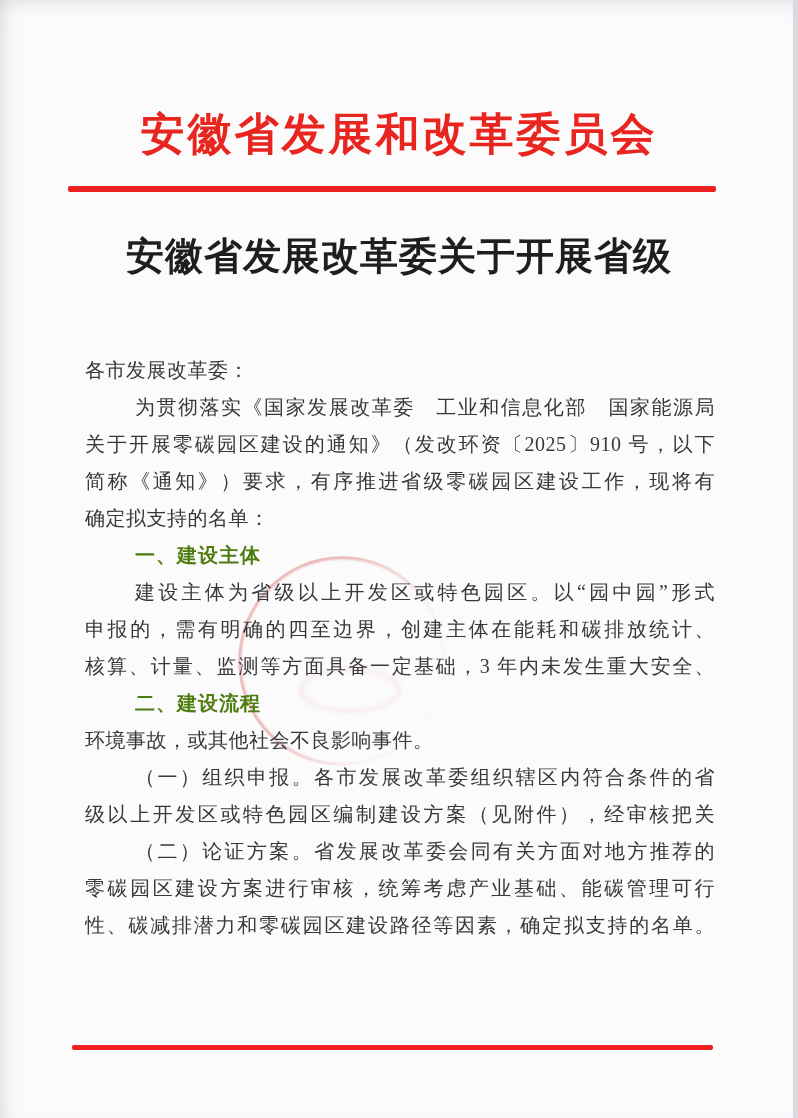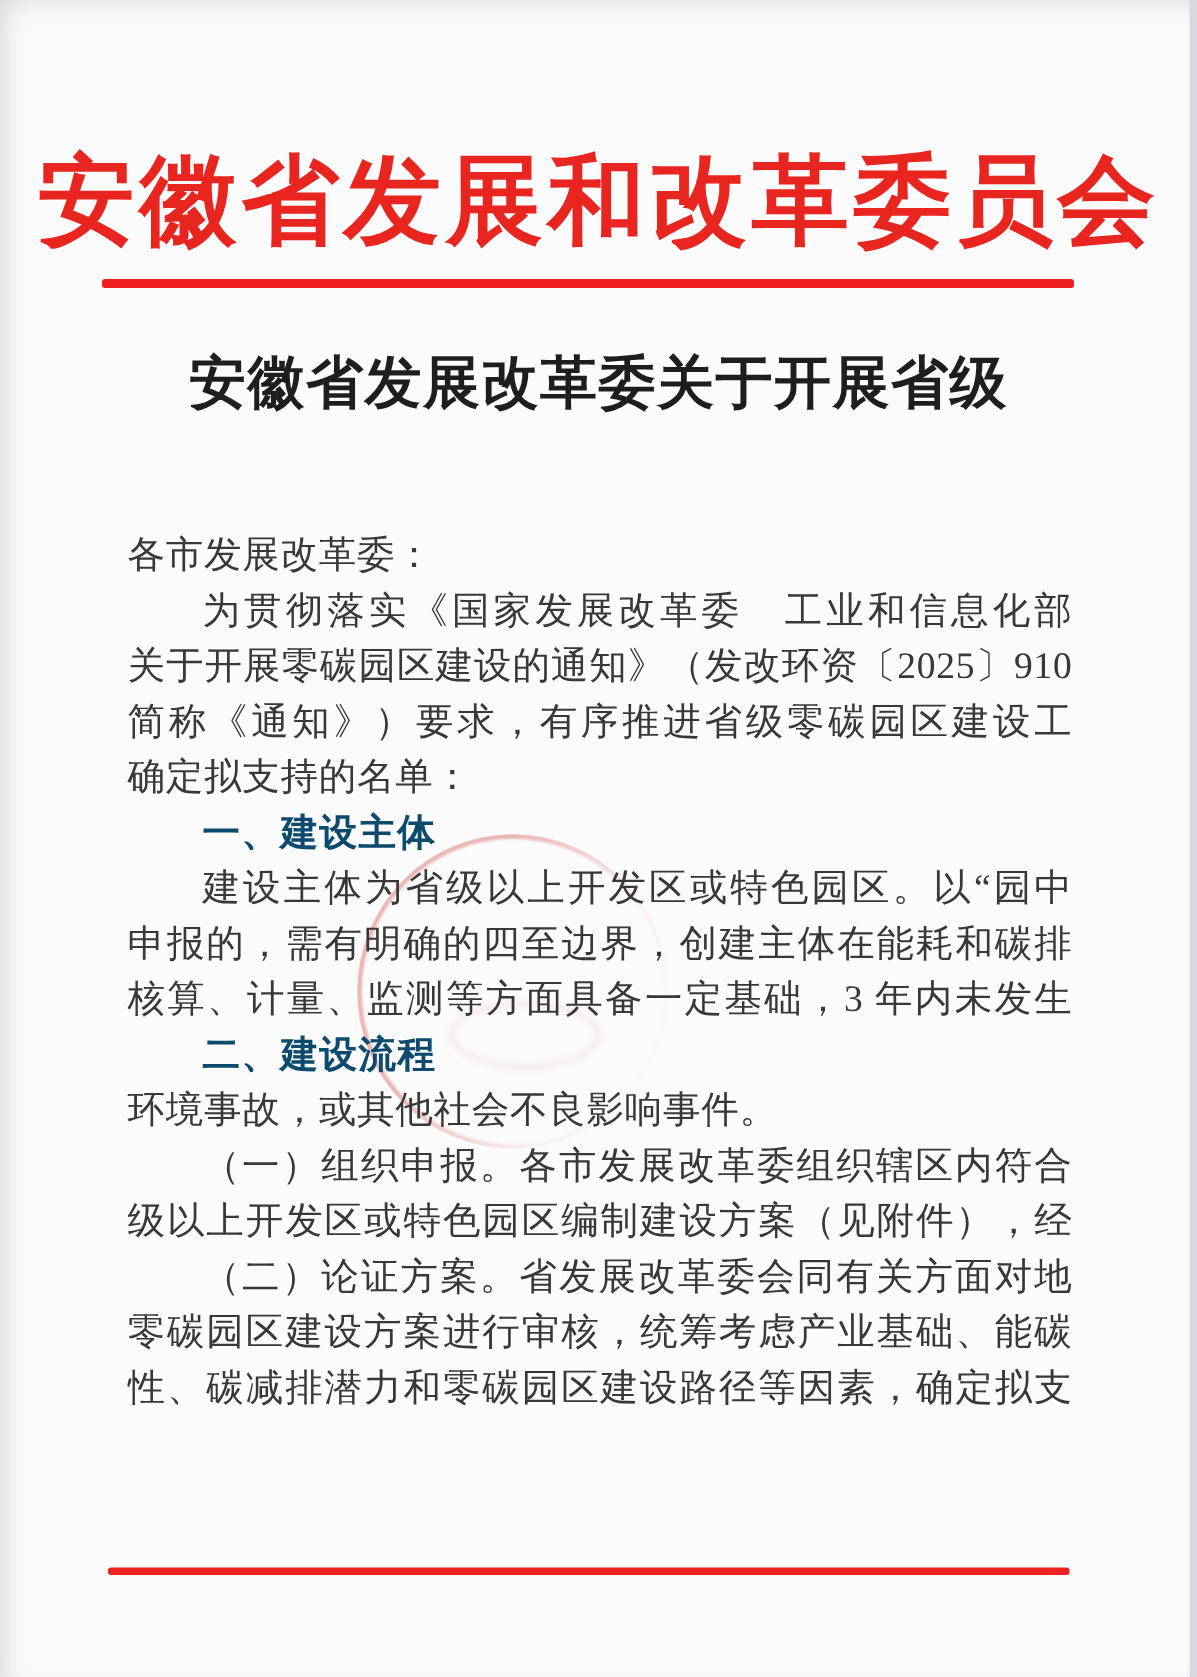--- a/index.html
+++ b/index.html
@@ -12,62 +12,62 @@
     box-shadow:inset 14px 0 22px -16px rgba(120,120,135,.35),
                inset 0 14px 22px -16px rgba(120,120,135,.25);
   }
   .edge-strip{
     position:absolute;top:0;right:0;width:5px;height:1118px;
     background:#d9d9df;
   }
   .masthead{
     position:absolute;top:96px;left:0;width:798px;
     text-align:center;
-    font-size:65px;line-height:78px;
+    font-size:44px;line-height:78px;
     font-weight:bold;
     letter-spacing:3px;
     filter:blur(.3px);
   }
   .rule{
     position:absolute;height:6px;border-radius:2px;
   }
   .rule-top{left:68px;top:186px;width:648px;}
   .rule-bottom{left:72px;top:1045px;width:641px;height:5px;}
   .doc-title{
     position:absolute;top:236px;left:84px;width:630px;
     text-align:center;
     font-size:38px;line-height:40px;
     font-weight:bold;
     color:#1e1e20;
     letter-spacing:1px;
     filter:blur(.25px);
   }
   .body-text{
     position:absolute;top:352px;left:85px;width:630px;
-    font-size:25px;line-height:37px;
+    font-size:20px;line-height:37px;
     color:#38383a;
     filter:blur(.25px);
   }
   .bl{
     height:37px;white-space:nowrap;
     letter-spacing:.5px;
   }
   .bl.fill{
     white-space:normal;
     text-align:justify;
     text-align-last:justify;
     text-justify:inter-character;
     overflow:hidden;
   }
   .bl.ind{padding-left:50px;}
   .bl.hd{
     font-weight:bold;
     font-family:"Liberation Sans","DejaVu Sans",sans-serif;
     letter-spacing:1px;
-    color:#0c4a6e;
+    color:#4d7c0f;
   }
   .seal{
     position:absolute;left:238px;top:556px;width:202px;height:204px;
     border:3px solid rgba(206,62,55,.42);
     border-radius:50%;
     filter:blur(1px);
     -webkit-mask:linear-gradient(115deg,#000 35%,rgba(0,0,0,.15) 70%,transparent 92%);
     mask:linear-gradient(115deg,#000 35%,rgba(0,0,0,.15) 70%,transparent 92%);
   }
   .seal-inner{

